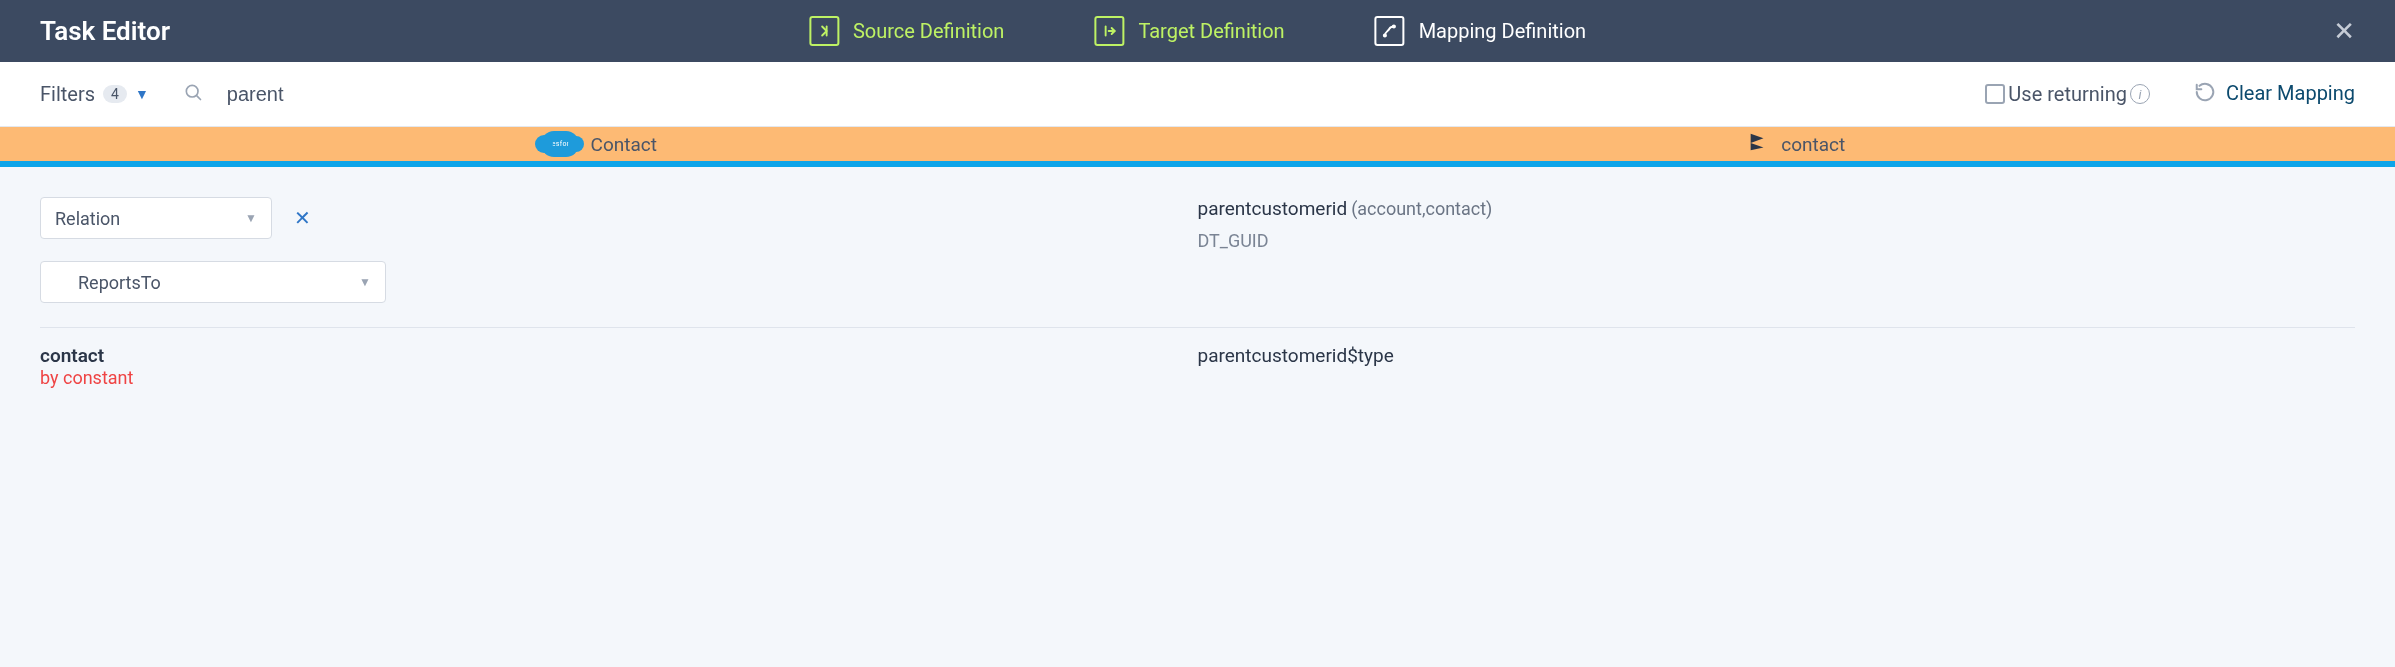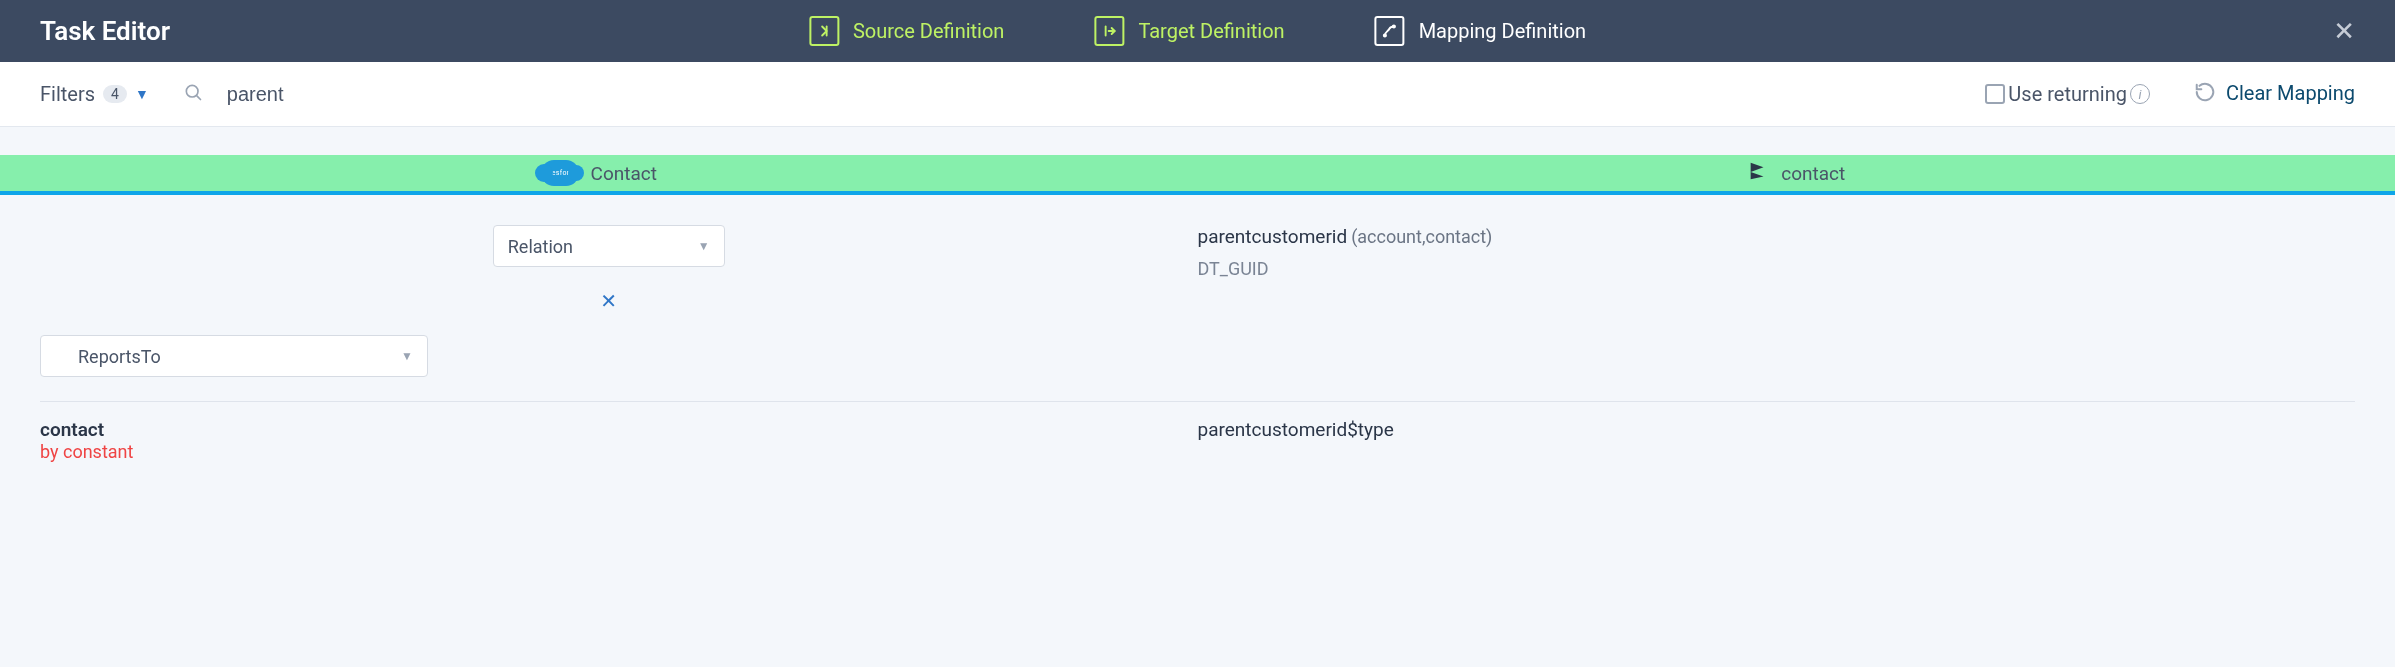--- a/index.html
+++ b/index.html
@@ -125,25 +125,24 @@
     align-items: flex-start;
     gap: 10px;
     color: #0c4a6e;
     font-size: 20px;
     cursor: pointer;
   }
   .reset-icon { color: #9aa4b3; }
 
   
   .col-heads {
-    background: #86efac;
+    background: #fdba74;
     height: 40px;
-    border-bottom: 4px solid #0ea5e9;
-    display: flex;
-    margin-top: 28px;
+    border-bottom: 6px solid #0ea5e9;
+    display: flex;
   }
   .col-head-half {
     width: 50%;
     display: flex;
     align-items: center;
     justify-content: center;
     gap: 12px;
     font-size: 19px;
     color: #4a5568;
   }
@@ -183,22 +182,22 @@
     display: flex;
     align-items: center;
     padding: 0 14px;
     font-size: 18px;
     color: #4a5568;
     cursor: pointer;
     justify-content: space-between;
   }
   .select-box .caret { color: #9aa4b3; font-size: 12px; }
   .select-narrow { width: 232px; }
-  .select-wide { width: 388px; padding-left: 37px; }
-  .row1-controls { display: flex; align-items: center; gap: 22px; flex-direction: column; }
+  .select-wide { width: 346px; padding-left: 37px; }
+  .row1-controls { display: flex; align-items: center; gap: 22px; }
   .remove-x { color: #2f76c7; font-size: 20px; cursor: pointer; }
   .stack { display: flex; flex-direction: column; gap: 22px; }
 
   .field-name {
     font-size: 19px;
     color: #2b3648;
     font-weight: 400;
   }
   .field-sub {
     font-size: 18px;

